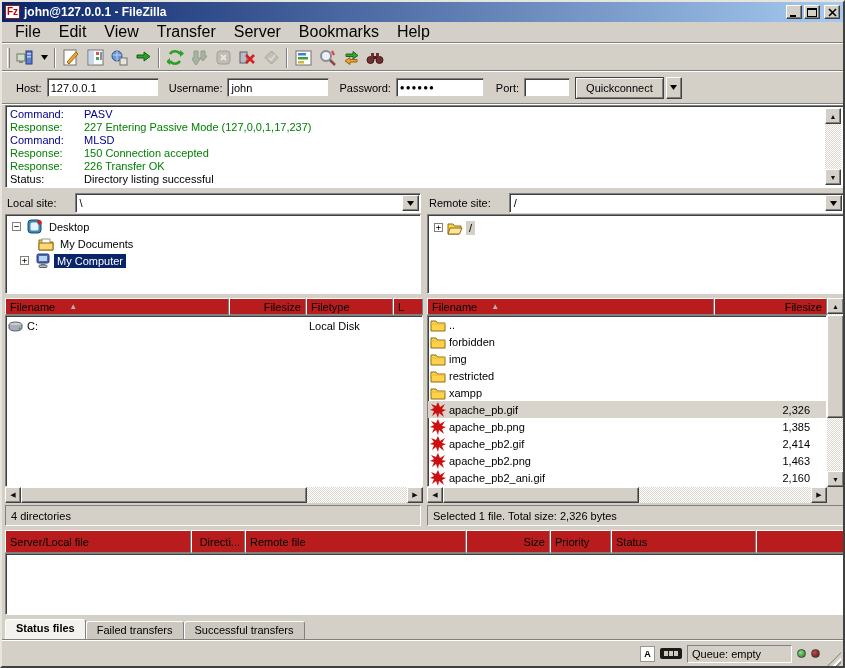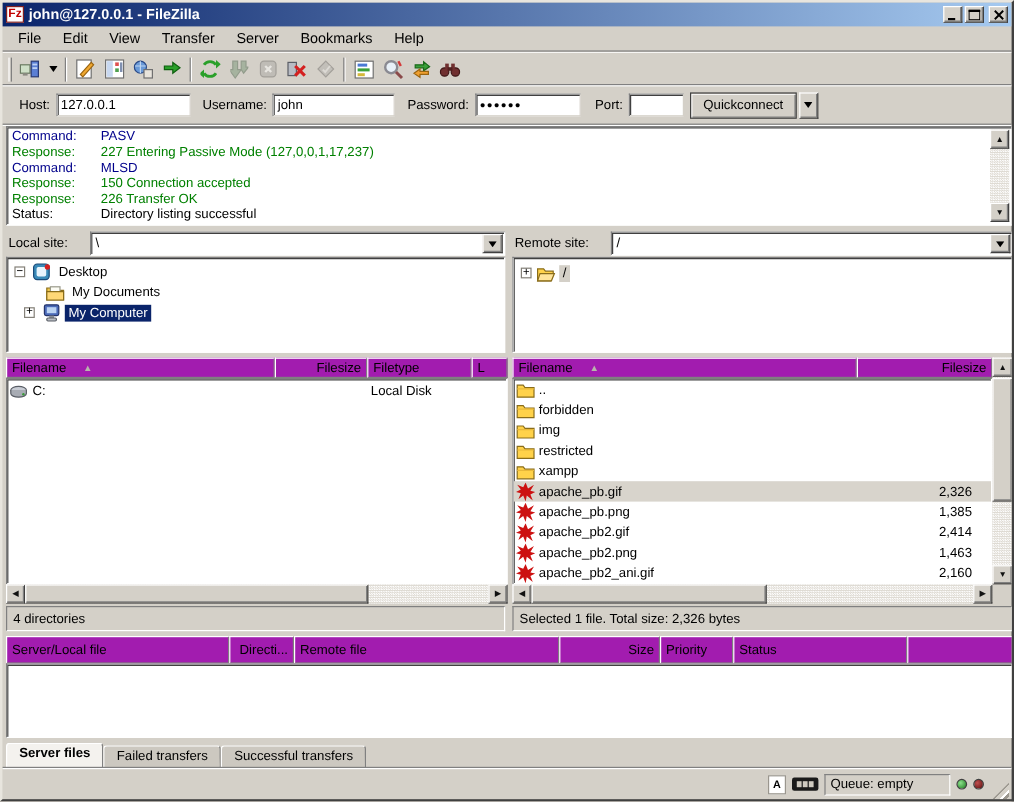--- a/index.html
+++ b/index.html
@@ -24,21 +24,21 @@
     font-weight:bold; font-size:10px; line-height:12px; text-align:center; margin-right:4px; }
   .title-text { color:#fff; font-weight:bold; font-size:12px; flex:1; }
   .winbtns { display:flex; gap:2px; }
   .tbn { width:16px; height:14px; background:#d4d0c8; border:1px solid; border-color:#ffffff #404040 #404040 #ffffff;
          box-shadow: inset -1px -1px 0 #808080; display:flex; align-items:center; justify-content:center; }
   .tbn.close { margin-left:2px; }
   .tbn svg { display:block; }
 
   
   .menubar { left:0; top:20px; right:0; height:21px; display:flex; align-items:center; padding-left:4px;
-             border-bottom:1px solid #808080; box-shadow:0 1px 0 #ffffff; font-size:12px; }
+             border-bottom:1px solid #808080; box-shadow:0 1px 0 #ffffff; font-size:16px; }
   .menu-item { padding:2px 9px; }
 
   
   .toolbar { left:0; top:43px; right:0; height:26px; display:flex; align-items:center; padding-left:2px;
              border-bottom:1px solid #808080; box-shadow:0 1px 0 #ffffff; }
   .grip { width:3px; height:20px; border-left:1px solid #fff; border-right:1px solid #808080; margin:0 3px; }
   .tsep { width:2px; height:20px; border-left:1px solid #808080; border-right:1px solid #fff; margin:0 3px; }
   .tool { width:24px; height:22px; display:flex; align-items:center; justify-content:center; background:transparent; border:1px solid transparent; }
   .tool.narrow { width:14px; }
   .dim { opacity:.45; filter:grayscale(60%); }
@@ -80,21 +80,21 @@
              border:1px solid; border-color:#808080 #fff #fff #808080; box-shadow: inset 1px 1px 0 #404040;
              overflow:hidden; }
   .trow { position:absolute; height:17px; display:flex; align-items:center; }
   .pmbox { width:9px; height:9px; background:#fff; border:1px solid #848078; font-size:9px; line-height:7px;
            text-align:center; color:#000; font-family:"DejaVu Sans Mono",monospace; }
   .tlabel { padding:1px 3px; margin-left:3px; white-space:nowrap; }
   .sel-active { background:#0a246a; color:#fff; }
   .sel-inactive { background:#d4d0c8; color:#000; }
 
   
-  .hdr-btn { position:absolute; top:0; height:17px; background:#a21caf; border:1px solid;
+  .hdr-btn { position:absolute; top:0; height:17px; background:#b91c1c; border:1px solid;
              border-color:#ffffff #808080 #808080 #ffffff; display:flex; align-items:center;
              padding:0 4px; overflow:hidden; }
   .hdr-right { justify-content:flex-end; }
   .listbody { position:absolute; background:#fff; overflow:hidden; }
   .lrow { position:absolute; left:0; right:0; height:17px; display:flex; align-items:center; }
   .lrow .nm { margin-left:3px; white-space:nowrap; }
   .icon16 { width:16px; height:16px; flex:0 0 16px; margin-left:2px; }
   .sizecell { position:absolute; text-align:right; }
   .rowsel { background:#d8d4cc; }
 
@@ -546,21 +546,21 @@
       </div>
     <div class="hdr-btn" style="left:606px; width:145px; height:23px;">
       <span>Status</span>
       </div>
     <div class="hdr-btn" style="left:751px; width:88px; height:23px;"></div>
   </div>
   <div class="abs queuebody sk"></div>
 
   <div class="abs tabs">
     <div class="tab active">
-      <span>Server files</span></div>
+      <span>Status files</span></div>
     <div class="tab">
       <span>Failed transfers</span></div>
     <div class="tab">
       <span>Successful transfers</span></div>
   </div>
 
   <div class="abs bottombar">
     <div class="ascii-ind">A</div>
     <div class="spd-badge">
         <i></i>

